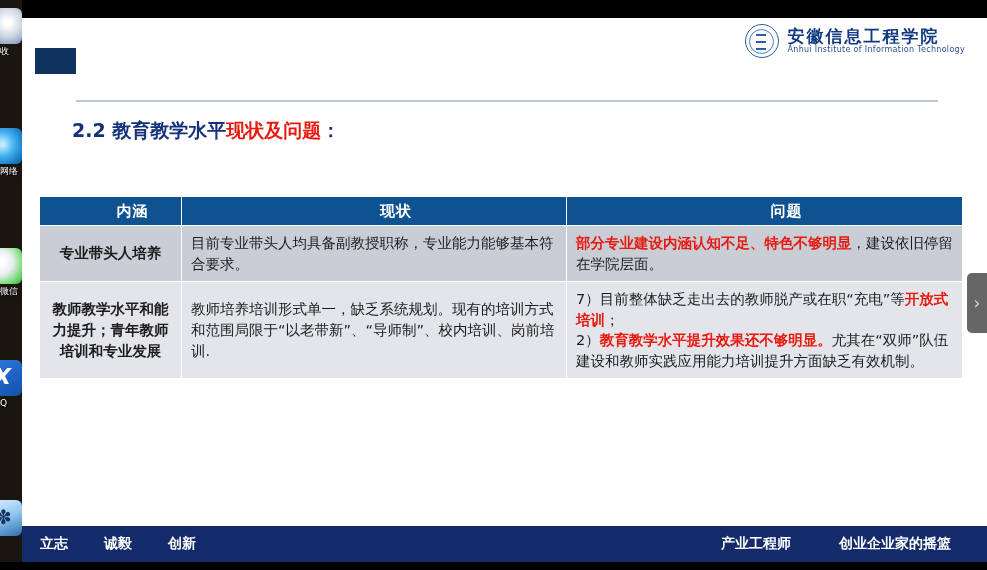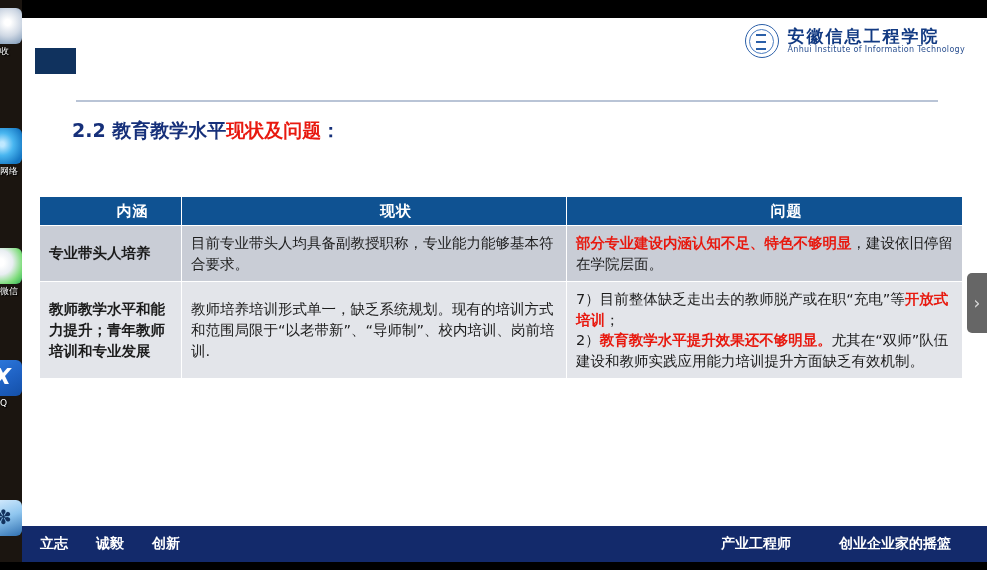--- a/index.html
+++ b/index.html
@@ -197,21 +197,21 @@
     vertical-align: middle;
     padding: 7px 9px;
     font-size: 14.5px;
     line-height: 1.42;
     color: #1c1c1c;
   }
   #tbl tr.r1 td { background: #c9cdd6; }
   #tbl tr.r2 td { background: #e3e5ea; }
 
   td.term {
-    text-align: left;
+    text-align: center;
     color: #e8190f;
     font-weight: 700;
     font-size: 14.5px;
     line-height: 1.45;
     margin-top: 12px;
   }
   .red { color: #e8190f; font-weight: 700; }
 
   
   #next-arrow {
@@ -234,21 +234,21 @@
     left: 0; bottom: 0;
     width: 965px; height: 36px;
     background: #132a6b;
     color: #ffffff;
     font-size: 14px;
     font-weight: 700;
   }
   #footer .left {
     position: absolute;
     left: 18px; top: 9px;
-    display: flex; gap: 28px;
+    display: flex; gap: 36px;
   }
   #footer .right {
     position: absolute;
     right: 36px; top: 9px;
     display: flex; gap: 48px;
   }
 </style>
 </head>
 <body>
 

